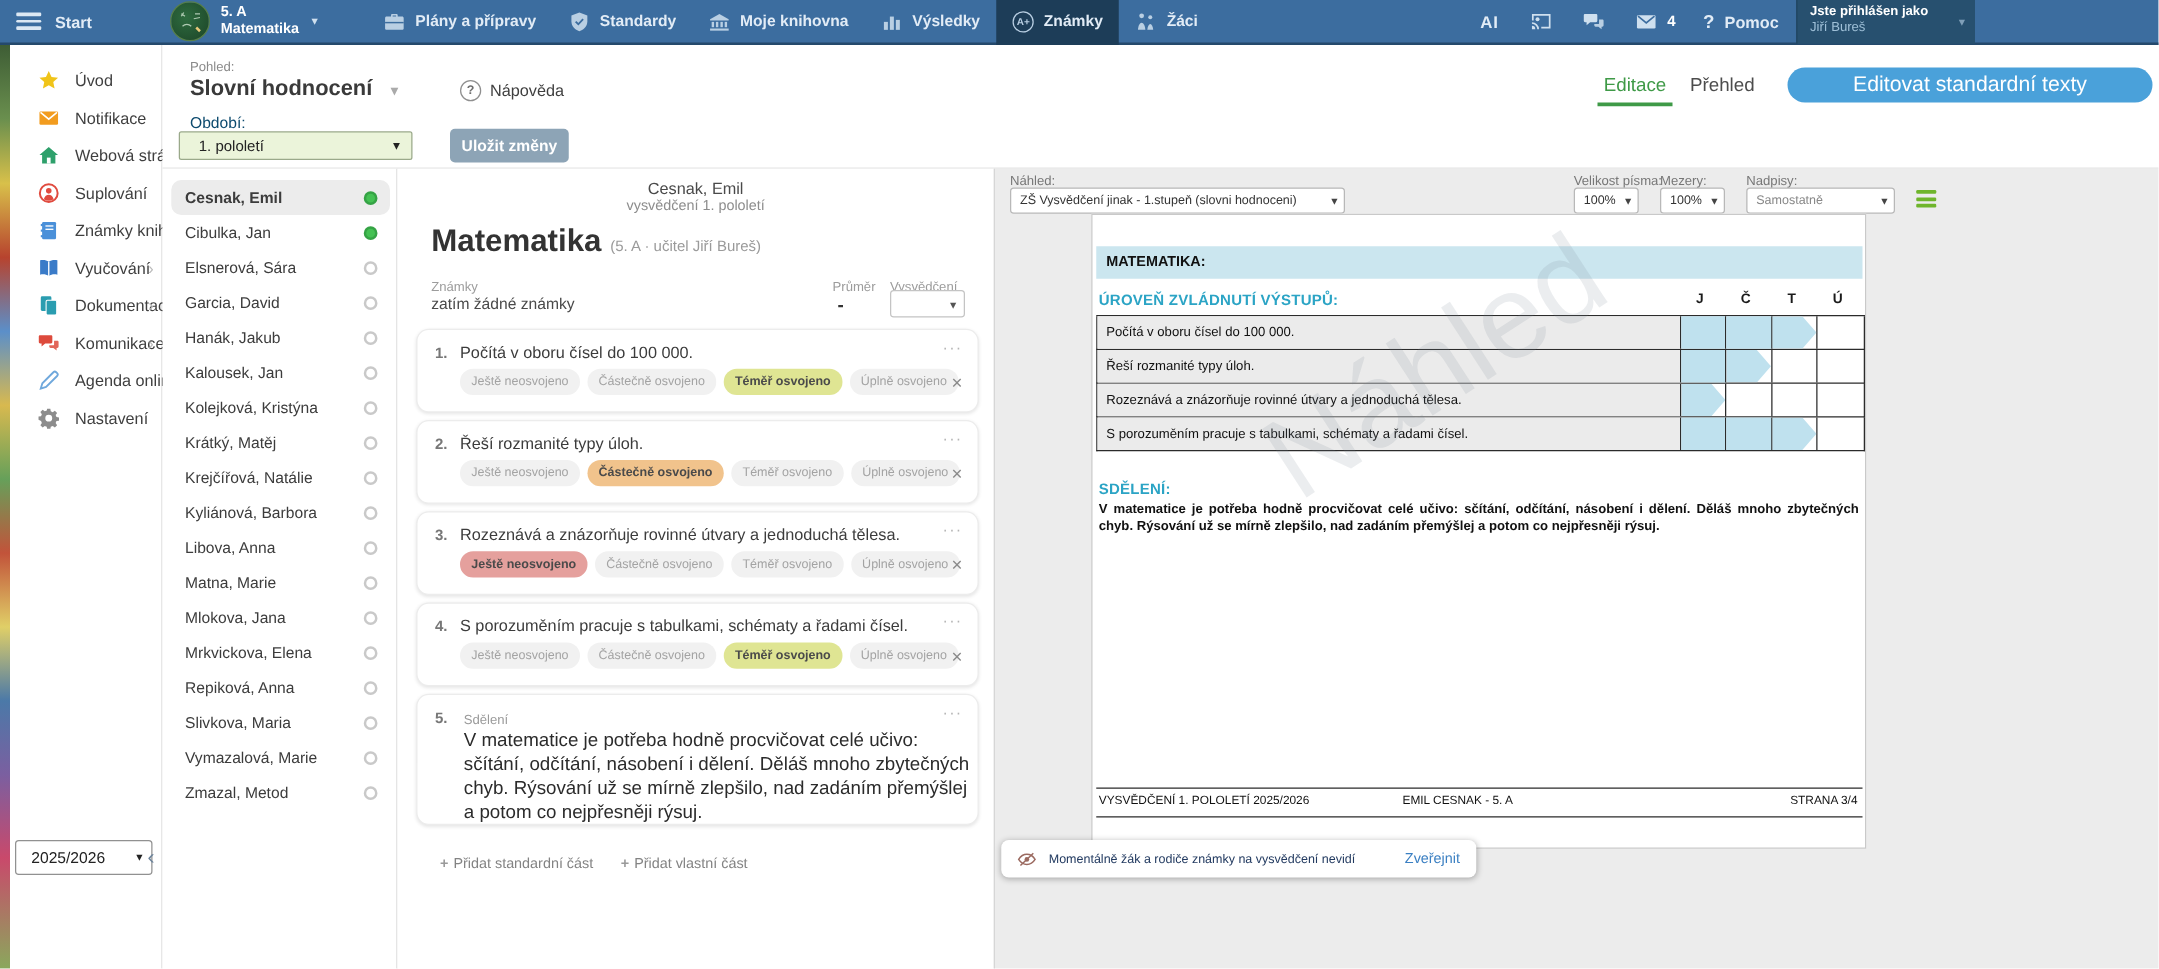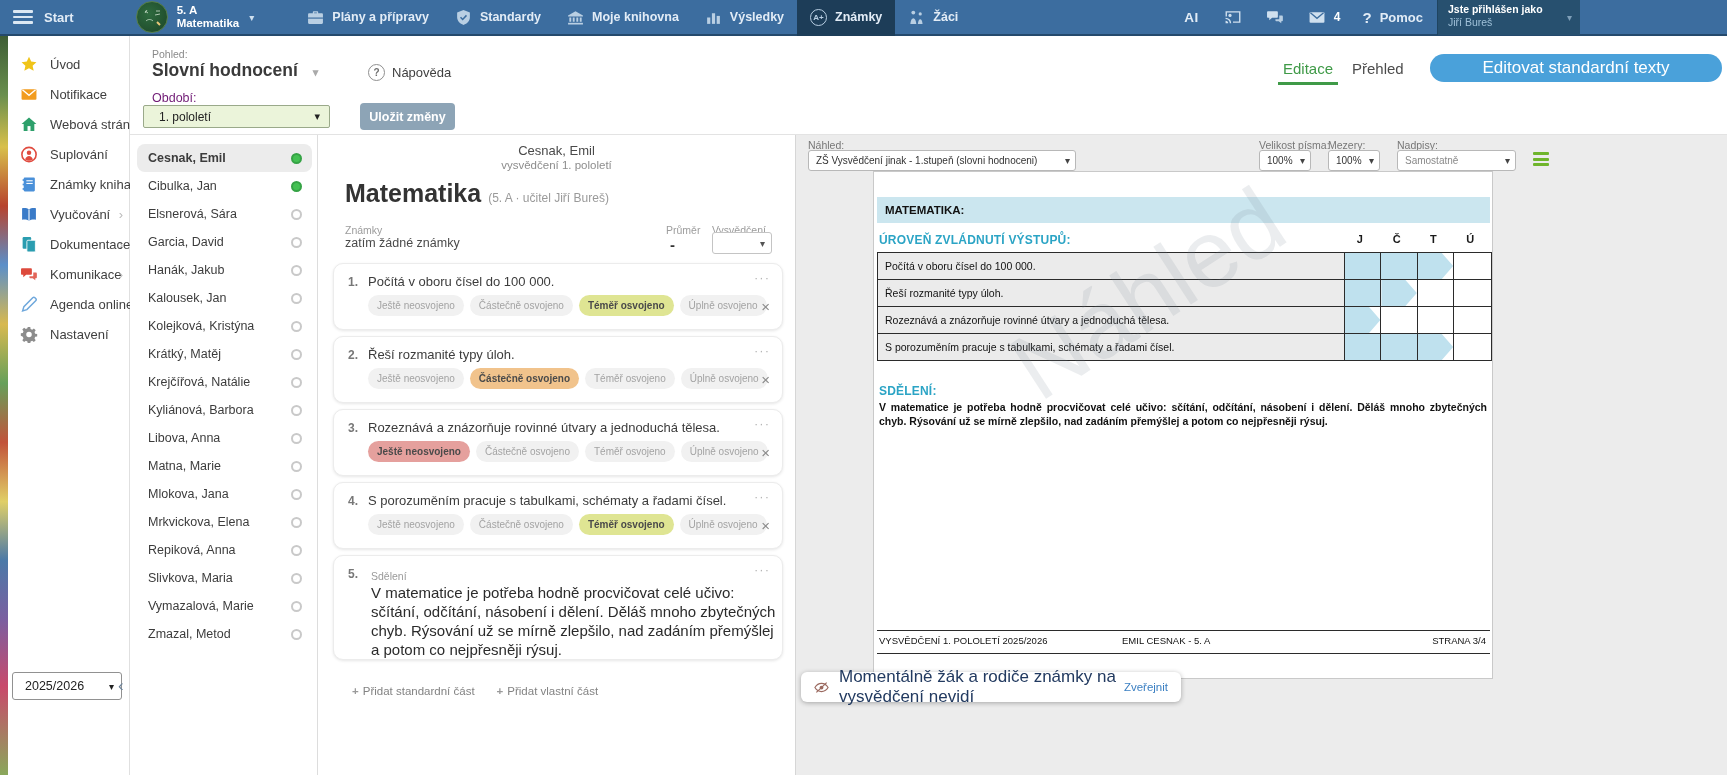--- a/index.html
+++ b/index.html
@@ -37,40 +37,40 @@
   .userbox .u1{font-size:10.5px;font-weight:bold;color:#fff;line-height:13px;white-space:nowrap;}
   .userbox .u2{font-size:10.5px;color:#9fc0d8;line-height:13px;}
   .userbox .caret{position:absolute;right:8px;top:13px;color:#7f9fb8;}
   
   .strip{position:absolute;left:0;top:36px;width:8px;height:739px;
     background:linear-gradient(#3e5d35 0%,#6a8f4e 8%,#d8c04a 15%,#b7432e 23%,#5b8fc9 31%,#d8b94f 39%,
     #66a05a 47%,#c2533a 55%,#e0cf67 63%,#4b79a8 71%,#7b5fa0 79%,#c9496b 88%,#8aa85c 100%);}
   .sidebar{position:absolute;left:8px;top:36px;width:122px;height:739px;background:#fff;
            border-right:1px solid #e0e0e0;box-sizing:border-box;}
   .side-items{position:absolute;left:0;top:13px;width:100%;}
-  .side-item{height:30px;display:flex;align-items:center;padding-left:12px;position:relative;cursor:pointer;text-align:right;}
+  .side-item{height:30px;display:flex;align-items:center;padding-left:22px;position:relative;cursor:pointer;text-align:right;}
   .sic{width:18px;height:17px;display:flex;align-items:center;justify-content:center;flex:0 0 auto;}
   .sic svg{width:100%;height:100%;fill:currentColor;}
   .side-label{margin-left:12px;font-size:13px;color:#3f3f3f;white-space:nowrap;}
   .side-chev{position:absolute;right:6px;color:#bbb;font-size:13px;}
   .yearsel{position:absolute;left:4px;top:636px;width:96px;height:26px;border:1px solid #919191;border-radius:3px;
            background:#fff;display:flex;align-items:center;font-size:12.5px;color:#222;padding-left:12px;cursor:pointer;}
   .yearsel .caret{position:absolute;right:7px;color:#222;}
   .collapse{position:absolute;left:110px;top:640px;color:#6b8299;font-size:17px;cursor:pointer;}
   
   .header{position:absolute;left:130px;top:36px;width:1597px;height:99px;background:#fff;
           border-bottom:1px solid #e3e3e3;box-sizing:border-box;}
   .h-viewlbl{position:absolute;left:22px;top:12px;font-size:10.5px;color:#8a8a8a;}
   .h-view{position:absolute;left:22px;top:24px;font-size:17.5px;font-weight:bold;color:#3a3a3a;cursor:pointer;}
   .h-view .caret{color:#aaa;font-size:11px;}
   .h-help{position:absolute;left:238px;top:28px;display:flex;align-items:center;gap:7px;cursor:pointer;}
   .qcirc{width:15px;height:15px;border:1.2px solid #8f8f8f;border-radius:50%;color:#6f6f6f;font-size:10px;
          font-weight:bold;display:flex;align-items:center;justify-content:center;}
   .h-help span.t{font-size:13px;color:#3f3f3f;}
-  .h-periodlbl{position:absolute;left:22px;top:55px;font-size:12.5px;color:#701a75;}
+  .h-periodlbl{position:absolute;left:22px;top:55px;font-size:12.5px;color:#0c4a6e;}
   .periodsel{position:absolute;left:13px;top:69px;width:187px;height:23px;box-sizing:border-box;
              background:#ebf4da;border:1px solid #9aa98a;border-radius:2px;display:flex;align-items:center;
              font-size:12px;color:#222;padding-left:15px;cursor:pointer;}
   .periodsel .caret{position:absolute;right:9px;color:#222;font-size:11px;}
   .savebtn{position:absolute;left:230px;top:67px;width:95px;height:27px;background:#8da4b6;border-radius:4px;
            color:#fff;font-size:12.5px;font-weight:bold;display:flex;align-items:center;justify-content:center;cursor:pointer;}
   .tab-edit{position:absolute;left:1153px;top:24px;font-size:15px;color:#3f9a47;cursor:pointer;}
   .tab-edit-under{position:absolute;left:1148px;top:46px;width:60px;height:3px;background:#3f9a47;}
   .tab-over{position:absolute;left:1222px;top:24px;font-size:15px;color:#4c4c4c;cursor:pointer;}
   .bluebtn{position:absolute;left:1300px;top:18px;width:292px;height:28px;background:#4aa1da;border-radius:15px;
@@ -145,21 +145,21 @@
         clip-path:polygon(0 0,68% 0,100% 50%,68% 100%,0 100%);}
   .pmsg{position:absolute;left:5px;top:228px;width:608px;font-size:10.5px;font-weight:bold;color:#111;
         line-height:14px;text-align:justify;}
   .frule{position:absolute;left:3px;width:613px;border-top:1px solid #2b2b2b;}
   .ftxt{position:absolute;font-size:9.5px;color:#111;top:463px;}
   
   .vbar{position:absolute;left:5px;top:537px;width:380px;height:30px;background:#fff;border-radius:6px;
         box-shadow:0 1px 5px rgba(0,0,0,.3);display:flex;align-items:center;}
   .vbar .eic{width:17px;height:15px;color:#9b6a60;margin-left:12px;flex:0 0 auto;}
   .vbar .eic svg{width:100%;height:100%;fill:currentColor;}
-  .vbar .vtext{margin-left:9px;font-size:17px;color:#223a60;}
+  .vbar .vtext{margin-left:9px;font-size:10px;color:#223a60;}
   .vbar .vlink{margin-left:auto;margin-right:13px;font-size:11.5px;color:#3a7fc2;cursor:pointer;}
 </style>
 </head>
 <body>
 
 <div class="page">
 
   <div class="nav">
     <div class="ham">
         <i></i>

